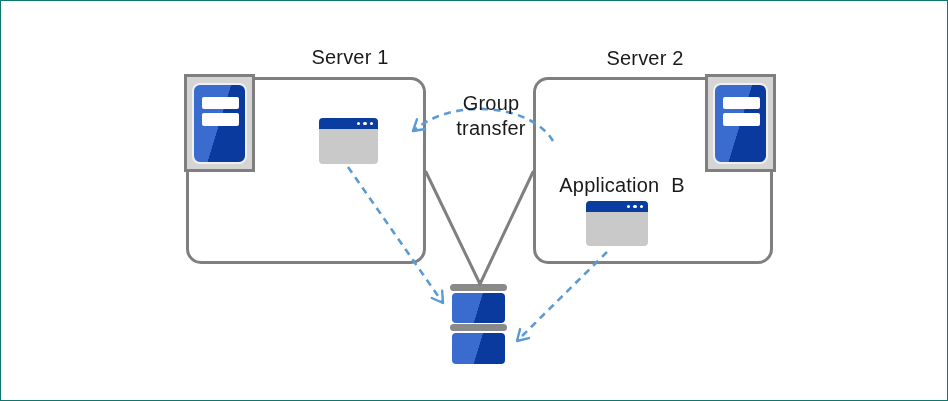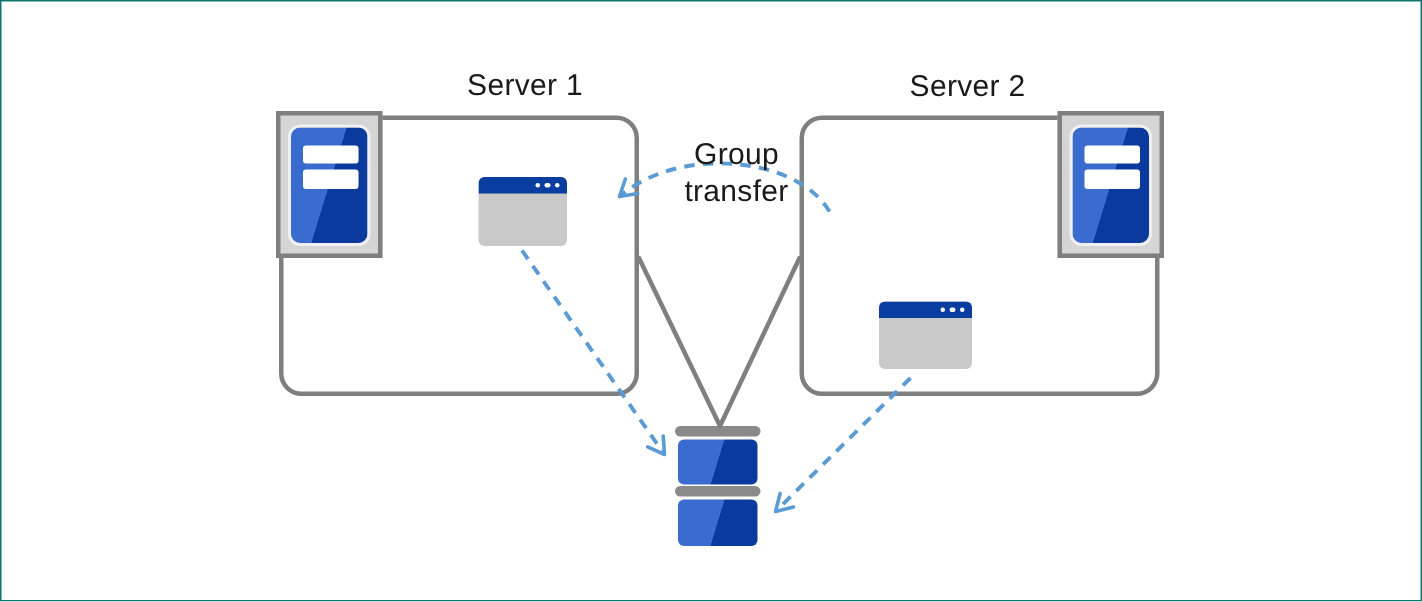--- a/index.html
+++ b/index.html
@@ -149,16 +149,17 @@
     </defs>
     <path class="gray-line" d="M 425 171 L 479 283"></path>
     <path class="gray-line" d="M 532 171 L 479 283"></path>
     <path class="blue-arrow" d="M 347 166 L 442 302" marker-end="url(#openArrow)"></path>
     <path class="blue-arrow" d="M 606 251 L 516 340" marker-end="url(#openArrow)"></path>
     <path class="blue-arrow" d="M 552 140 C 531 104 453 95 412 130" marker-end="url(#openArrow)"></path>
   </svg>
 
   <div id="lblServer1" class="lbl">Server 1</div>
   <div id="lblServer2" class="lbl">Server 2</div>
+  <div id="lblAppB" class="lbl">Application B</div>
   <div id="lblGroup" class="lbl">Group
 transfer</div>
 
 </div>
 
 </body></html>

